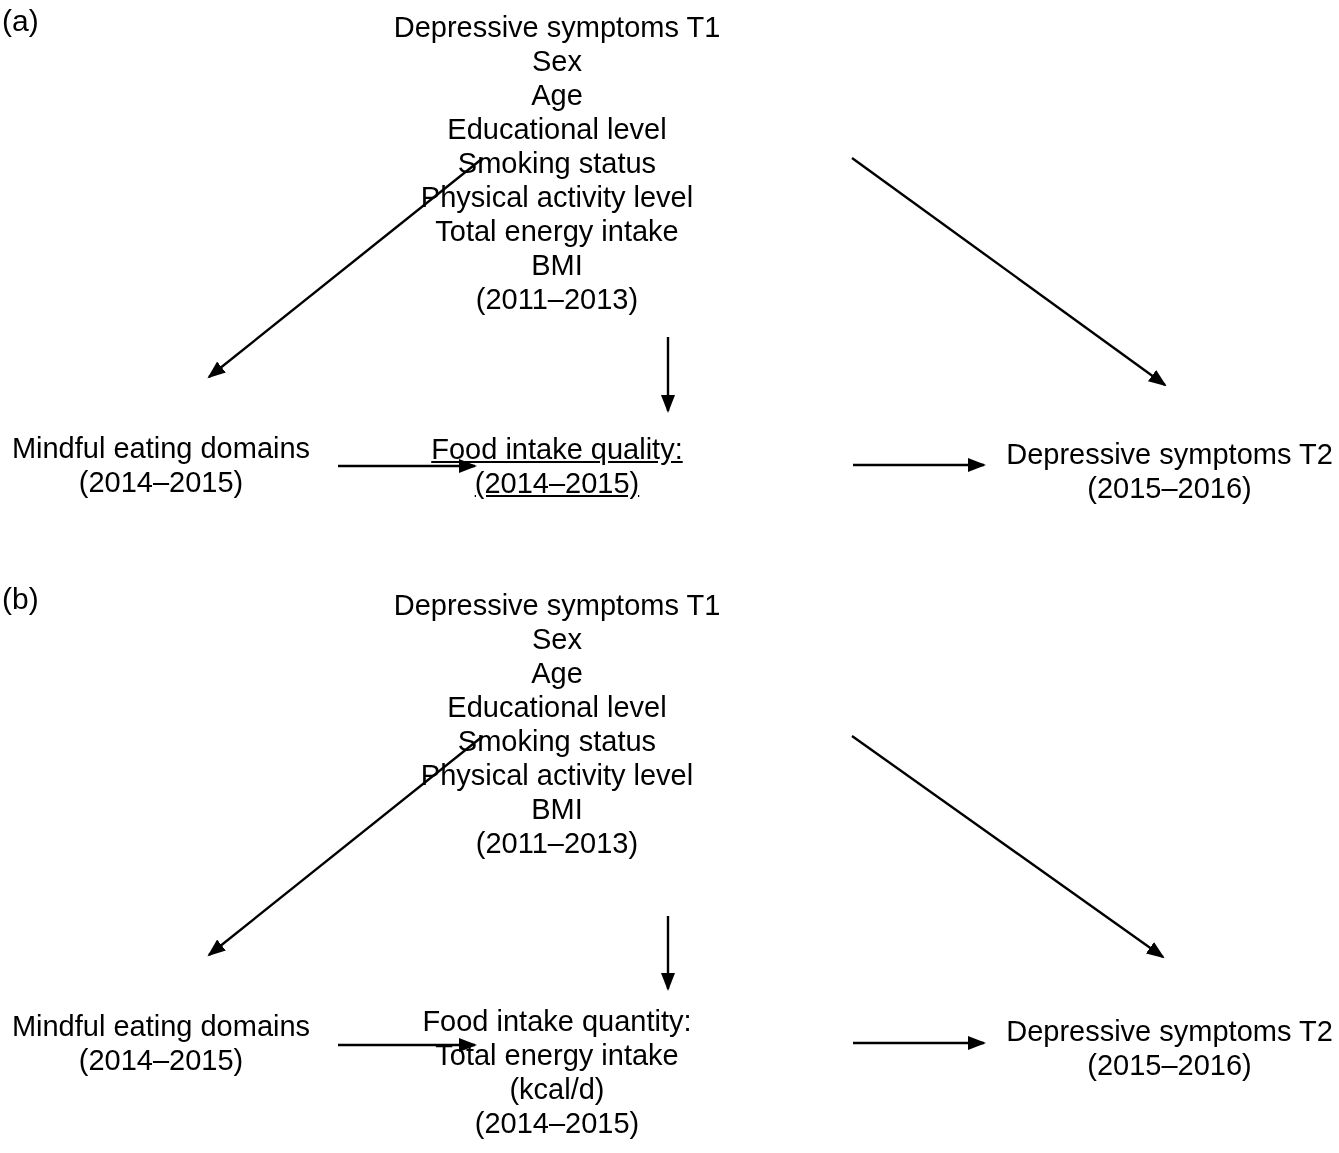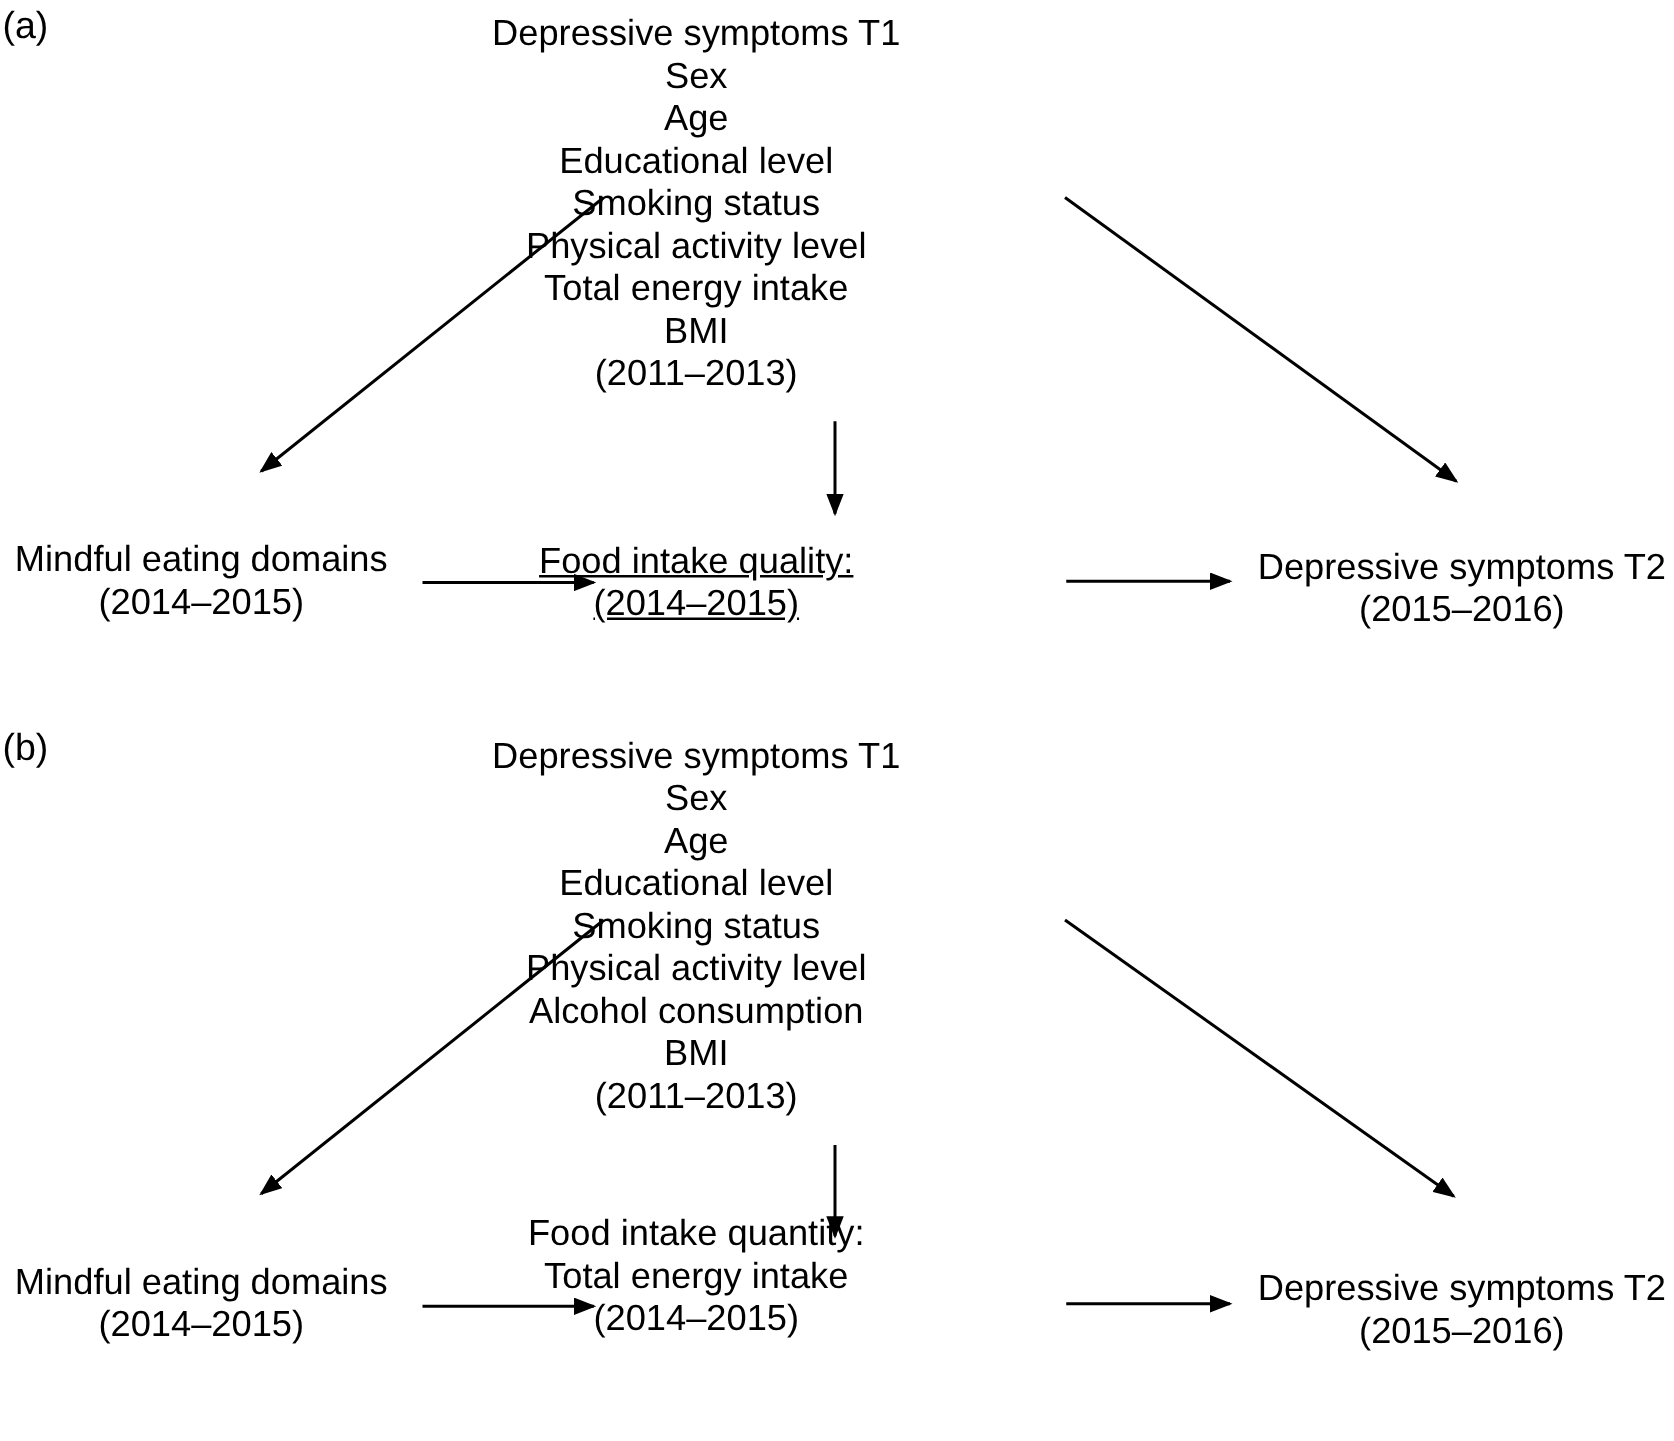--- a/index.html
+++ b/index.html
@@ -29,21 +29,21 @@
     line-height: 34px;
   }
   .full-width { left: 0; width: 1114px; text-align: center; }
   .pos-label-a   { left: 2px;    top: 4px; }
   .pos-label-b   { left: 2px;    top: 582px; }
   .pos-cov-a     { top: 10px; }
   .pos-cov-b     { top: 588px; }
   .pos-expo-a    { left: 0;      top: 431px;  width: 322px; }
   .pos-expo-b    { left: 0;      top: 1009px; width: 322px; }
   .pos-med-a     { top: 432px; text-decoration: underline; }
-  .pos-med-b     { top: 970px; }
+  .pos-med-b     { top: 1004px; }
   .pos-out-a     { left: 1000px; top: 437px;  width: 339px; }
   .pos-out-b     { left: 1000px; top: 1014px; width: 339px; }
   .arrows-layer {
     position: absolute;
     left: 0;
     top: 0;
     width: 1339px;
     height: 1153px;
     pointer-events: none;
   }
@@ -106,33 +106,33 @@
 
   <div class="panel-label pos-label-b">(b)</div>
 
   <div class="node full-width pos-cov-b">
     <div>Depressive symptoms T1</div>
     <div>Sex</div>
     <div>Age</div>
     <div>Educational level</div>
     <div>Smoking status</div>
     <div>Physical activity level</div>
-    <div>Alcohol consumption</div>
     <div>BMI</div>
     <div>(2011–2013)</div>
   </div>
 
   <div class="node pos-expo-b">
     <div>Mindful eating domains</div>
     <div>(2014–2015)</div>
   </div>
 
   <div class="node full-width pos-med-b">
     <div>Food intake quantity:</div>
     <div>Total energy intake</div>
+    <div>(kcal/d)</div>
     <div>(2014–2015)</div>
   </div>
 
   <div class="node pos-out-b">
     <div>Depressive symptoms T2</div>
     <div>(2015–2016)</div>
   </div>
 
 </div>
 

